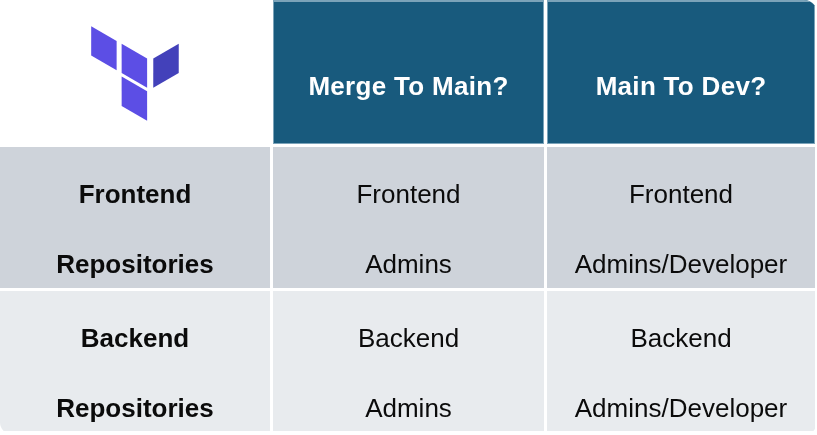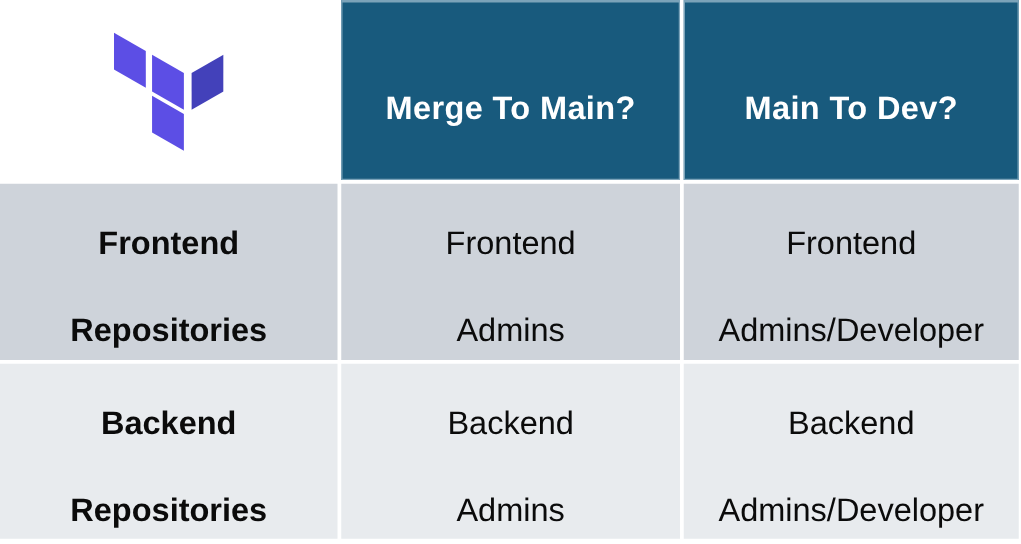--- a/index.html
+++ b/index.html
@@ -13,20 +13,21 @@
     width: 817px;
     height: 435px;
     background: var(--gap, #ffffff);
     display: grid;
     grid-template-columns: 270px 271px 268px;
     grid-template-rows: 144px 141px 140px;
     gap: 3px;
     padding-right: 2px;
     padding-bottom: 4px;
     overflow: hidden;
+    border-radius: 13px;
   }
   .cell { width: 100%; height: 100%; }
   .logo-cell {
     background: var(--logo-cell-bg, #ffffff);
     display: flex;
     align-items: center;
     justify-content: center;
   }
   .tf-logo { display: block; }
   .header-cell {

